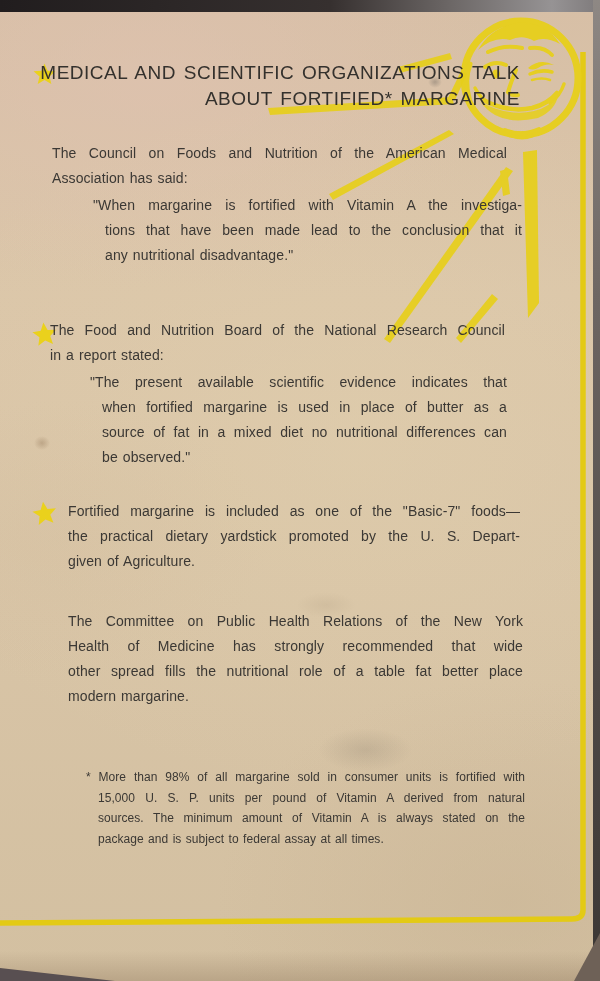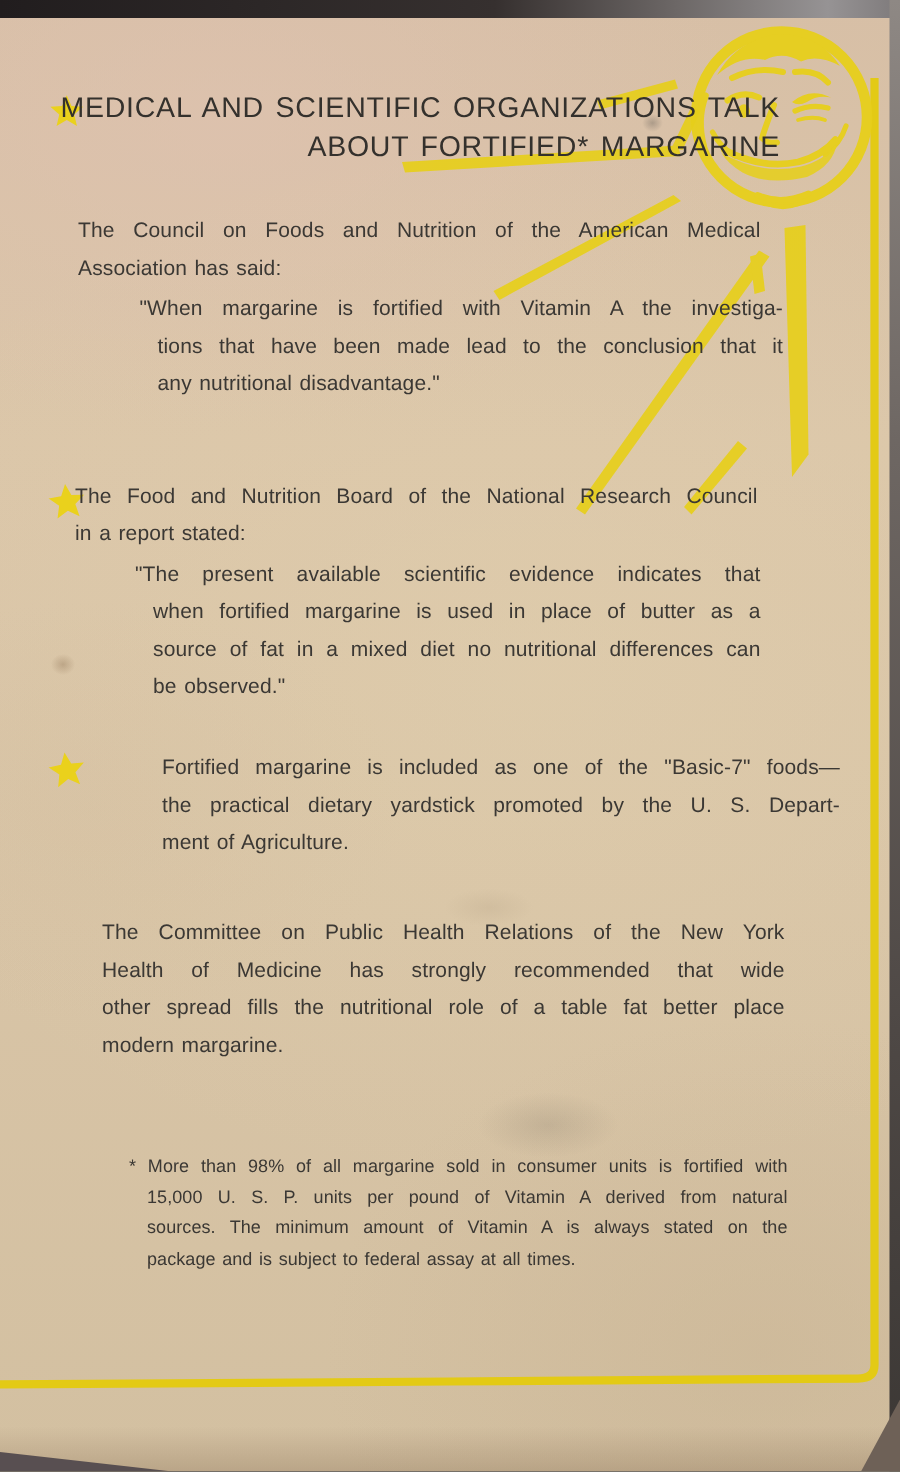--- a/index.html
+++ b/index.html
@@ -106,24 +106,24 @@
       <div class="tline last">in a report stated:</div>
     </div>
 
   <div class="txt jl hang" style="left:102px; top:370px; width:405px;">
       <div class="tline">"The present available scientific evidence indicates that</div>
       <div class="tline">when fortified margarine is used in place of butter as a</div>
       <div class="tline">source of fat in a mixed diet no nutritional differences can</div>
       <div class="tline last">be observed."</div>
     </div>
 
-  <div class="txt jl" style="left:68px; top:499px; width:452px;margin-left:40px;">
+  <div class="txt jl" style="left:68px; top:499px; width:452px;">
       <div class="tline">Fortified margarine is included as one of the "Basic-7" foods—</div>
       <div class="tline">the practical dietary yardstick promoted by the U. S. Depart-</div>
-      <div class="tline last">ment of Agriculture.</div>
+      <div class="tline last">given of Agriculture.</div>
     </div>
 
   <div class="txt jl" style="left:68px; top:609px; width:455px;">
       <div class="tline">The Committee on Public Health Relations of the New York</div>
       <div class="tline">Health of Medicine has strongly recommended that wide</div>
       <div class="tline">other spread fills the nutritional role of a table fat better place</div>
       <div class="tline last">modern margarine.</div>
     </div>
 
   <div class="txt jl hang footnote" style="left:98px; top:767px; width:427px;">

